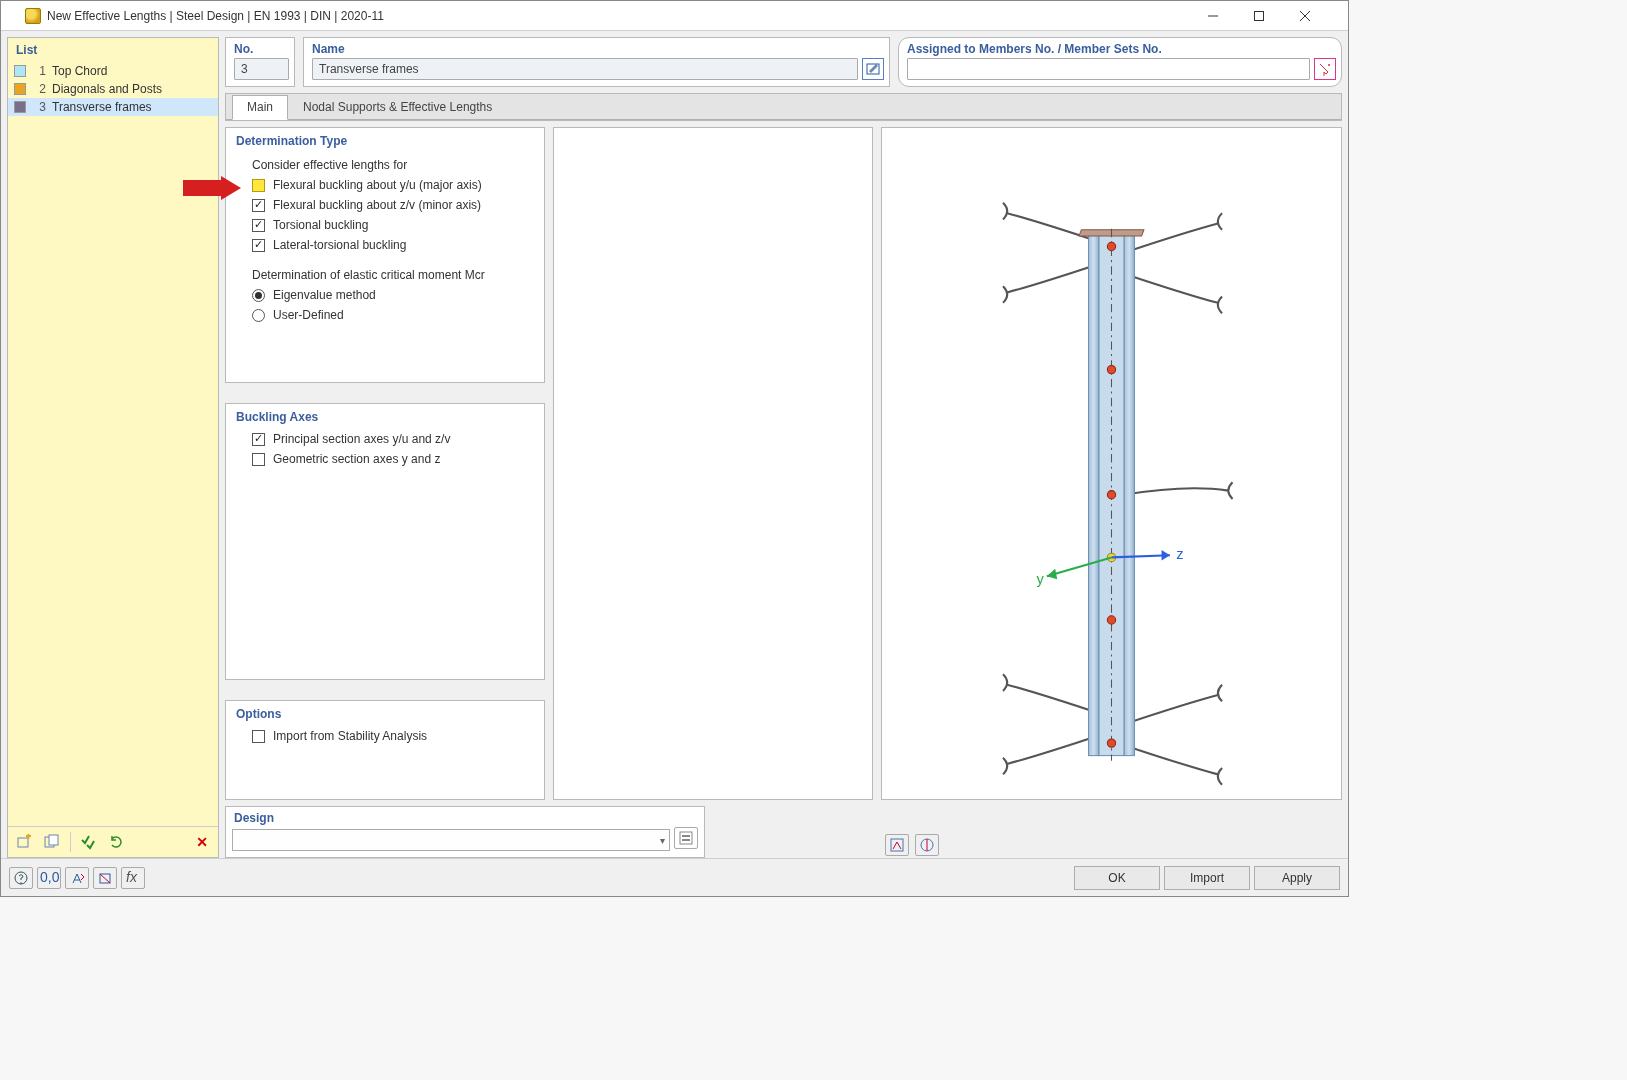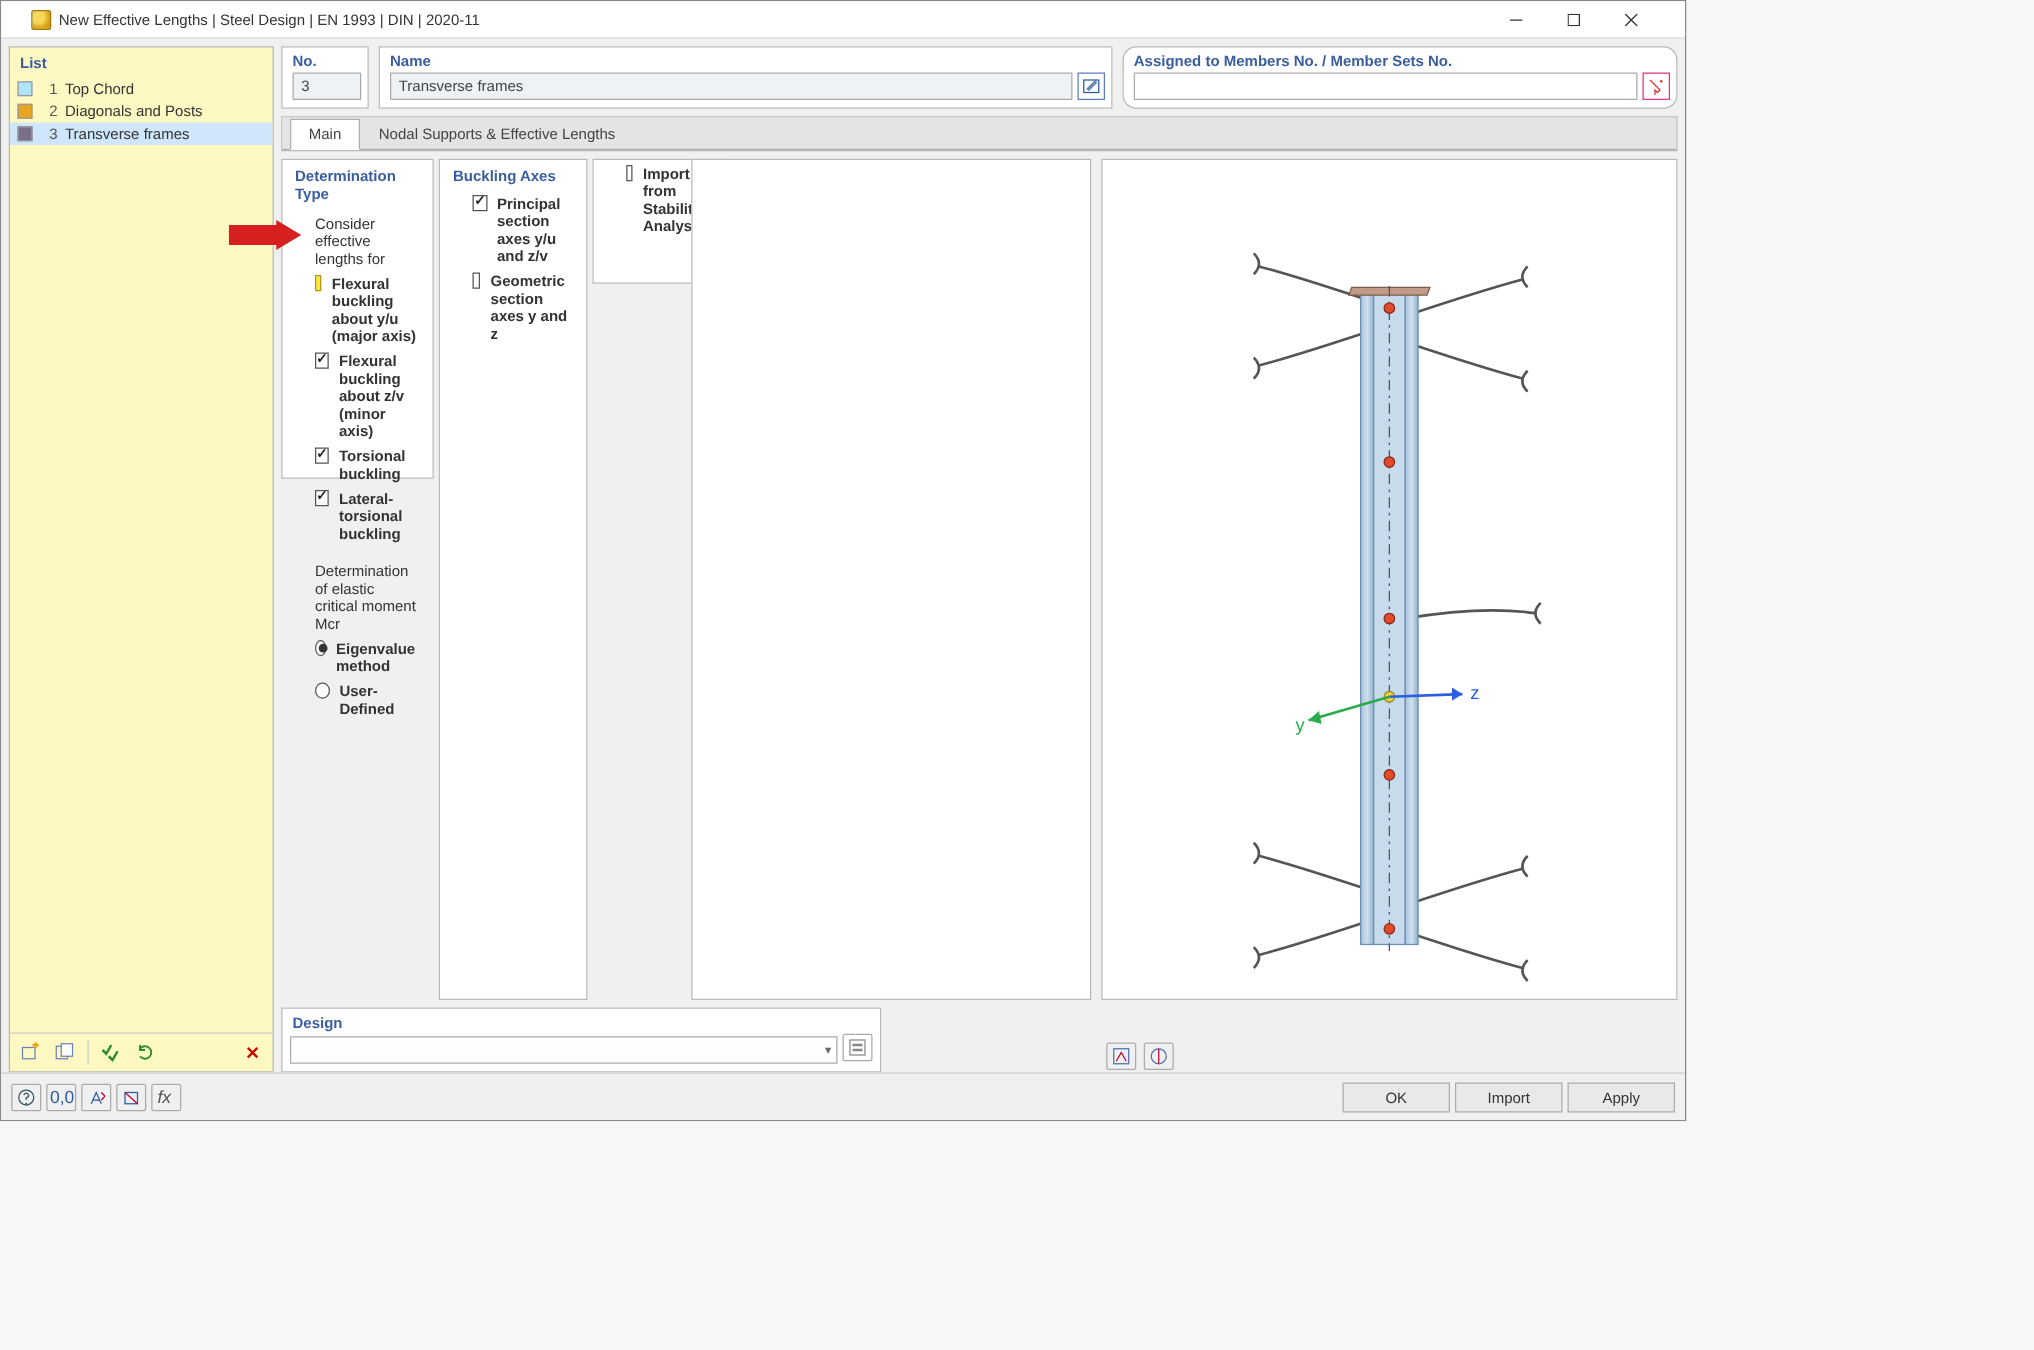--- a/index.html
+++ b/index.html
@@ -42,26 +42,26 @@
   .field-value-row { display:flex; align-items:center; padding:0 5px 6px 8px; gap:4px;}
   .field-value { height:22px; border:1px solid #aaa; background:#eef1f5; color:#444; padding:0 6px; display:flex; align-items:center; flex:1; border-radius:1px;}
   .inline-icon-btn { width:22px; height:22px; border:1px solid #5a7fbf; background:#fff; display:flex; align-items:center; justify-content:center; color:#2a5aa0;}
   .inline-icon-btn.warn { border-color:#d38; color:#d33;}
   .tabs { display:flex; border-bottom:1px solid #b0b0b0; background:#e4e4e4; height:26px; padding-left:6px; gap:0;}
   .tab { padding:4px 14px; border:1px solid transparent; border-bottom:none; color:#444; position:relative; top:1px;}
   .tab.active { background:#fff; border:1px solid #b0b0b0; border-bottom:1px solid #fff; font-weight:500;}
   .tab-strip { background:#fff; border:1px solid #b9b9b9; }
 
   .content-row { flex:1; display:flex; gap:8px; min-height:0;}
-  .form-col { display:flex; gap:4px; }
+  .form-col { display:flex; flex-direction:column; gap:20px; }
   .panel { background:#fff; border:1px solid #b9b9b9; padding:0 0 8px 0; }
   .panel-title { font-weight:600; color:#3a5e9e; padding:6px 10px 4px; }
   .panel-body { padding:4px 10px 2px 26px; display:flex; flex-direction:column; gap:6px; }
   .subhead { color:#333; margin-top:2px;}
-  .check-row, .radio-row { display:flex; align-items:flex-start; gap:8px;font-weight:bold; }
+  .check-row, .radio-row { display:flex; align-items:center; gap:8px; }
   .checkbox { width:13px; height:13px; border:1px solid #555; background:#fff; position:relative; display:inline-flex; align-items:center; justify-content:center;}
   .checkbox.checked::after { content:"✓"; font-size:11px; line-height:11px; color:#222; position:relative; top:-1px;}
   .checkbox.highlight { background:#ffe83a; border-color:#b3981b; }
   .radio { width:13px; height:13px; border:1px solid #555; border-radius:50%; background:#fff; position:relative;}
   .radio.checked::after { content:""; width:7px; height:7px; background:#333; border-radius:50%; position:absolute; top:2px; left:2px;}
 
   .empty-panel { background:#fff; border:1px solid #b9b9b9; }
   .preview { background:#fff; border:1px solid #b9b9b9; position:relative; overflow:hidden;}
 
   .comment-row { display:flex; gap:8px;}
@@ -243,20 +243,21 @@
                   <span>Principal section axes y/u and z/v</span>
                 </div>
                 <div class="check-row">
                   <span class="checkbox"></span>
                   <span>Geometric section axes y and z</span>
                 </div>
               </div>
             </div>
 
             <div class="panel" style="height:100px;">
+              <div class="panel-title">Options</div>
               <div class="panel-body">
                 <div class="check-row">
                   <span class="checkbox"></span>
                   <span>Import from Stability Analysis</span>
                 </div>
               </div>
             </div>
           </div>
 
           <div class="empty-panel" style="width:320px;"></div>

